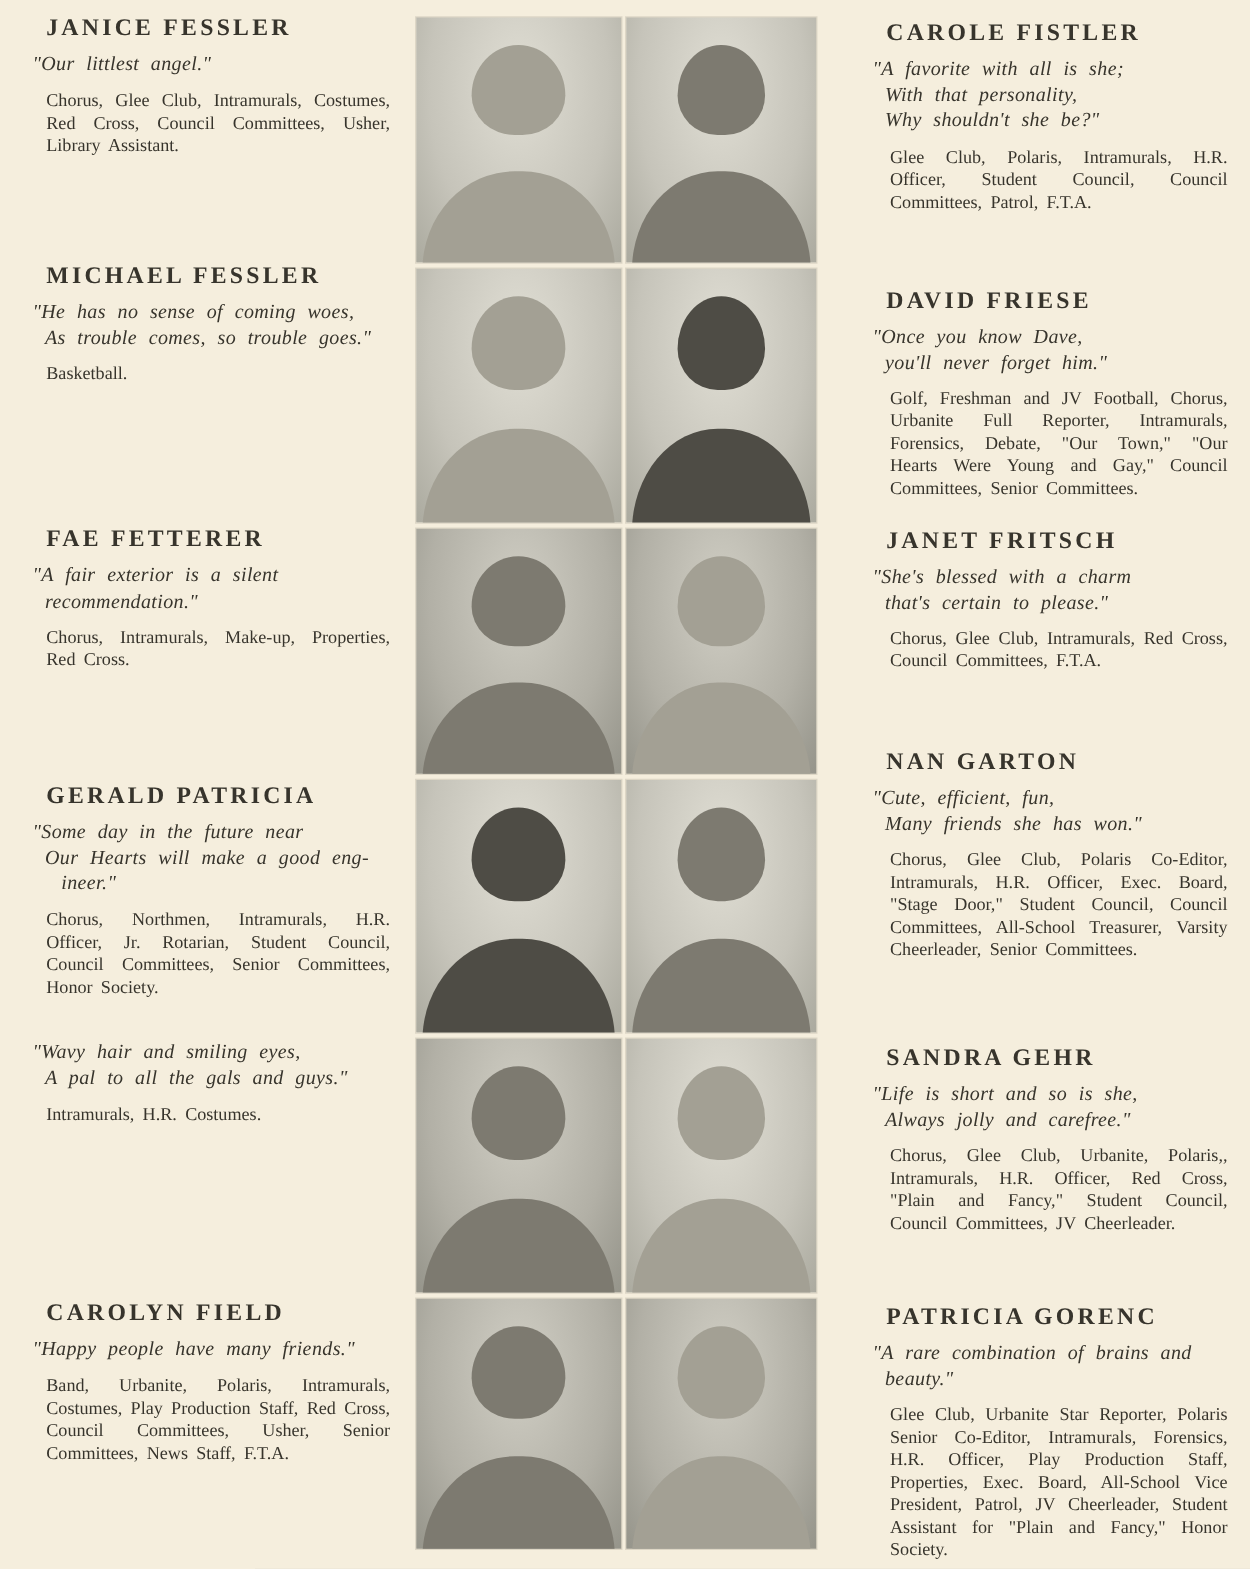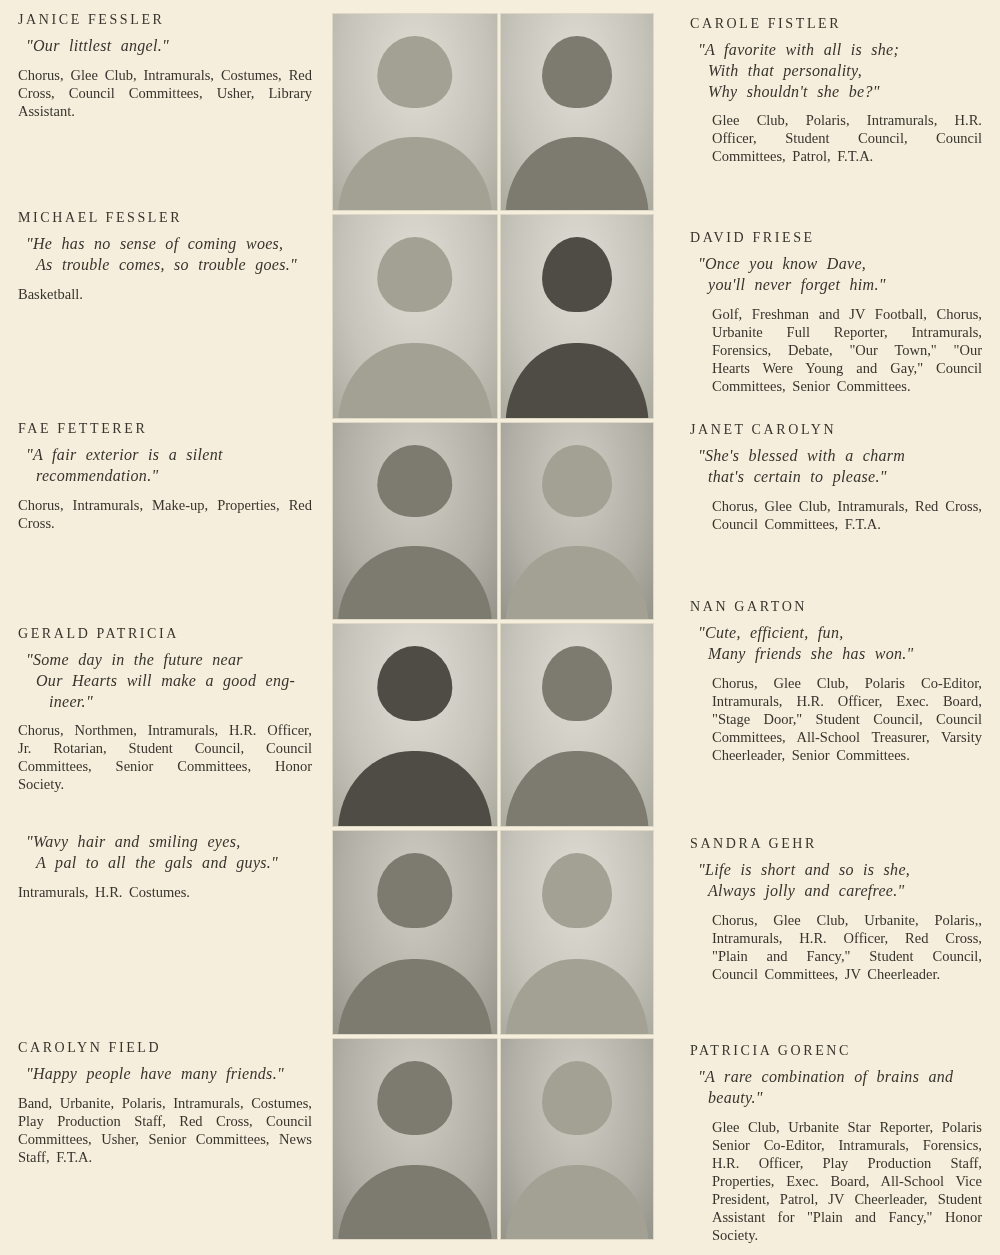--- a/index.html
+++ b/index.html
@@ -11,33 +11,33 @@
     font-family:"Liberation Serif","DejaVu Serif",serif;
     color:var(--ink);
     overflow:hidden; margin:0 auto;
   }
 
   
   .entry { position:absolute; }
   .col-left  .entry { left:18px;  width:294px; }
   .col-right .entry { left:690px; width:292px; }
   .name {
-    font-size:14px; font-weight:normal; letter-spacing:2.6px;
-    line-height:1.15; margin-bottom:8px; white-space:nowrap;
+    font-size:19px; font-weight:bold; letter-spacing:2.6px;
+    line-height:1.15; margin-bottom:8px; white-space:nowrap;margin-left:19px;
   }
   .quote { font-style:italic; font-size:16px; line-height:1.3;
            word-spacing:5px; letter-spacing:.3px; margin-bottom:10px; }
   .ql { display:block; }
   .ql:empty { display:none; }
   .q0 { margin-left:8px; }
   .q1 { margin-left:18px; }
   .q2 { margin-left:31px; }
   .acts {
     font-size:14.5px; line-height:1.24; word-spacing:3px;
-    text-align:justify; 
+    text-align:justify; margin-left:19px;
   }
   .col-right .acts { margin-left:22px; }
 
   
   .photo-grid {
     position:absolute; left:333px; top:14px;
     display:grid;
     grid-template-columns:164px 152px;
     grid-template-rows:196px 203px 196px 202px 203px 200px;
     gap:5px 4px;
@@ -185,21 +185,21 @@
       <h2 class="name">DAVID FRIESE</h2>
       <div class="quote">
         <span class="ql q0">"Once you know Dave,</span>
         <span class="ql q1">you'll never forget him."</span>
 
       </div>
       <p class="acts">Golf, Freshman and JV Football, Chorus, Urbanite Full Reporter, Intramurals, Forensics, Debate, "Our Town," "Our Hearts Were Young and Gay," Council Committees, Senior Committees.</p>
     </div>
 
     <div class="entry" style="top:422px">
-      <h2 class="name">JANET CAROLYN</h2>
+      <h2 class="name">JANET FRITSCH</h2>
       <div class="quote">
         <span class="ql q0">"She's blessed with a charm</span>
         <span class="ql q1">that's certain to please."</span>
 
       </div>
       <p class="acts">Chorus, Glee Club, Intramurals, Red Cross, Council Committees, F.T.A.</p>
     </div>
 
     <div class="entry" style="top:599px">
       <h2 class="name">NAN GARTON</h2>

